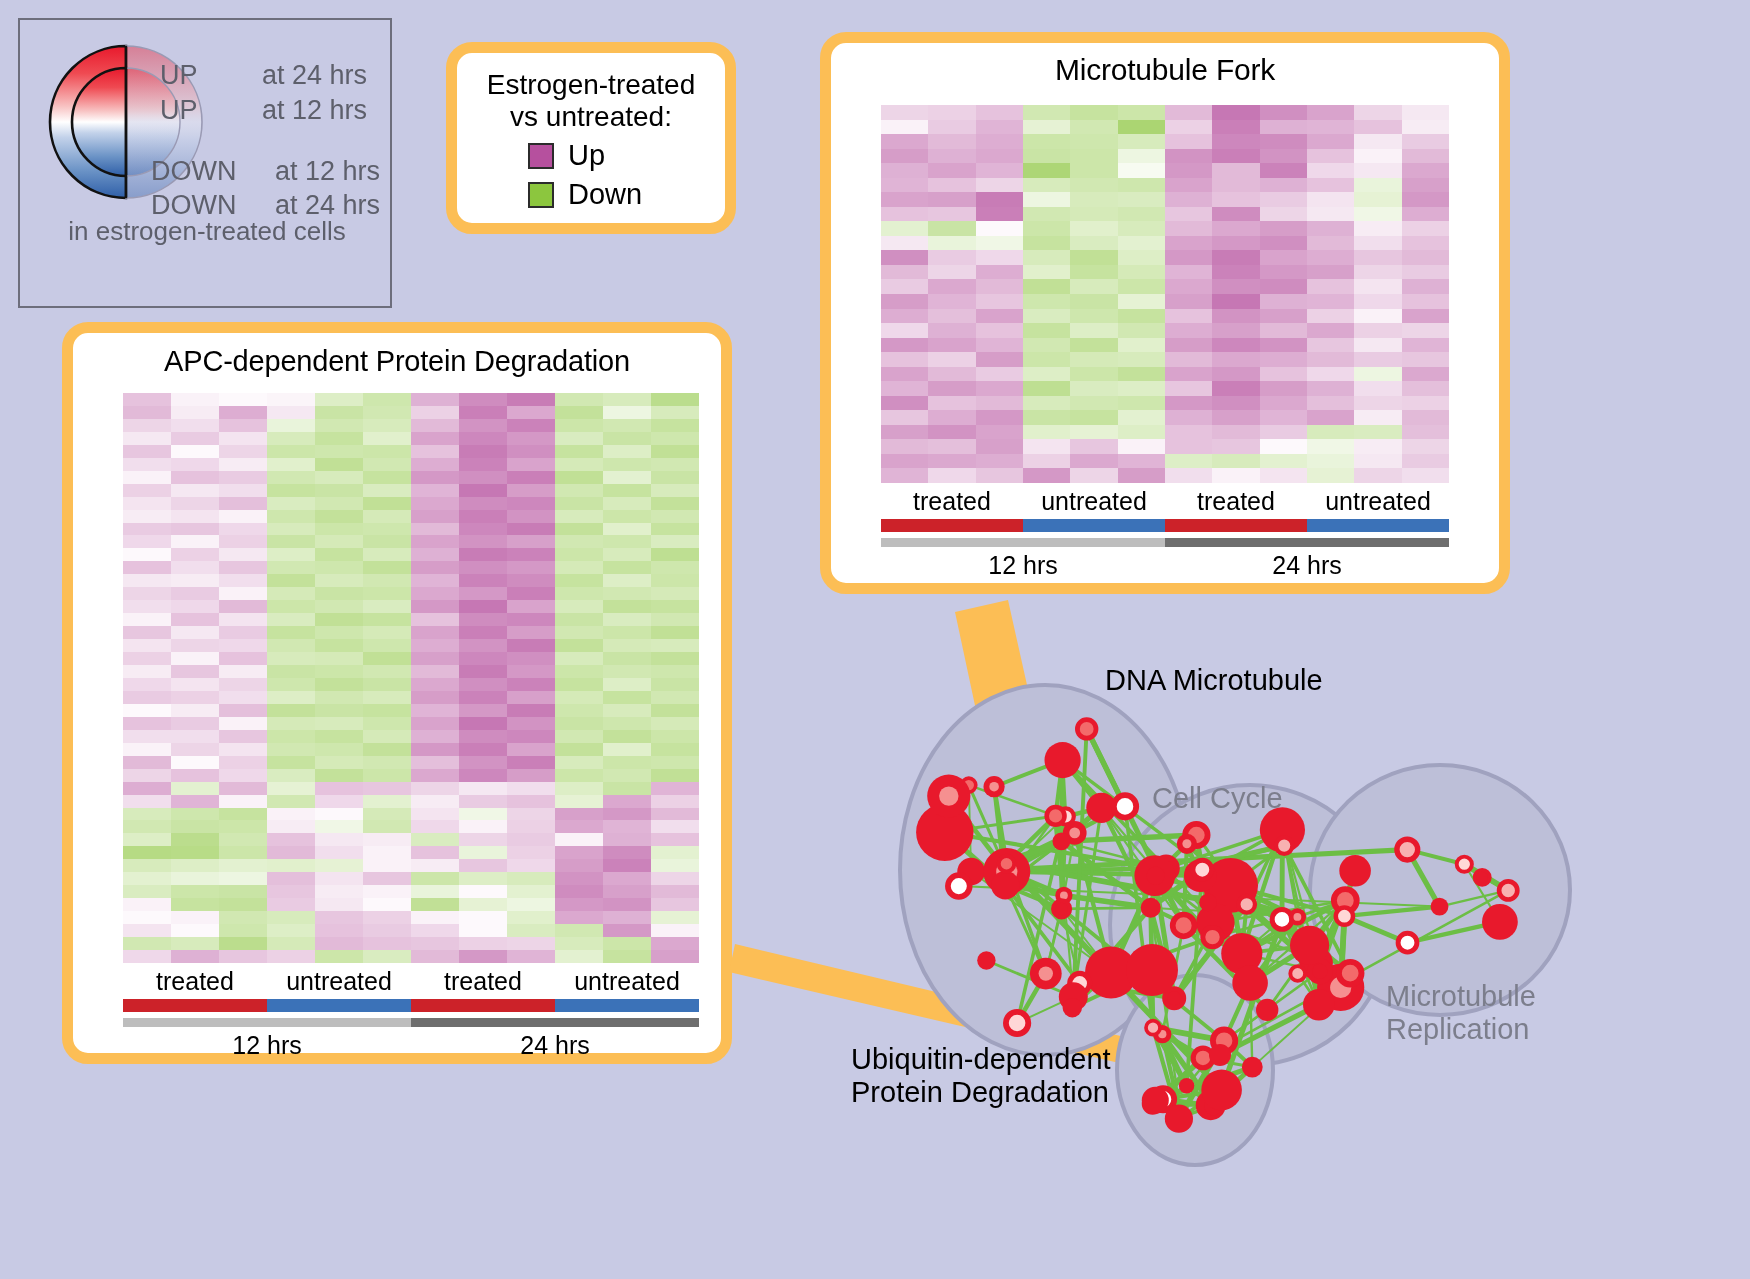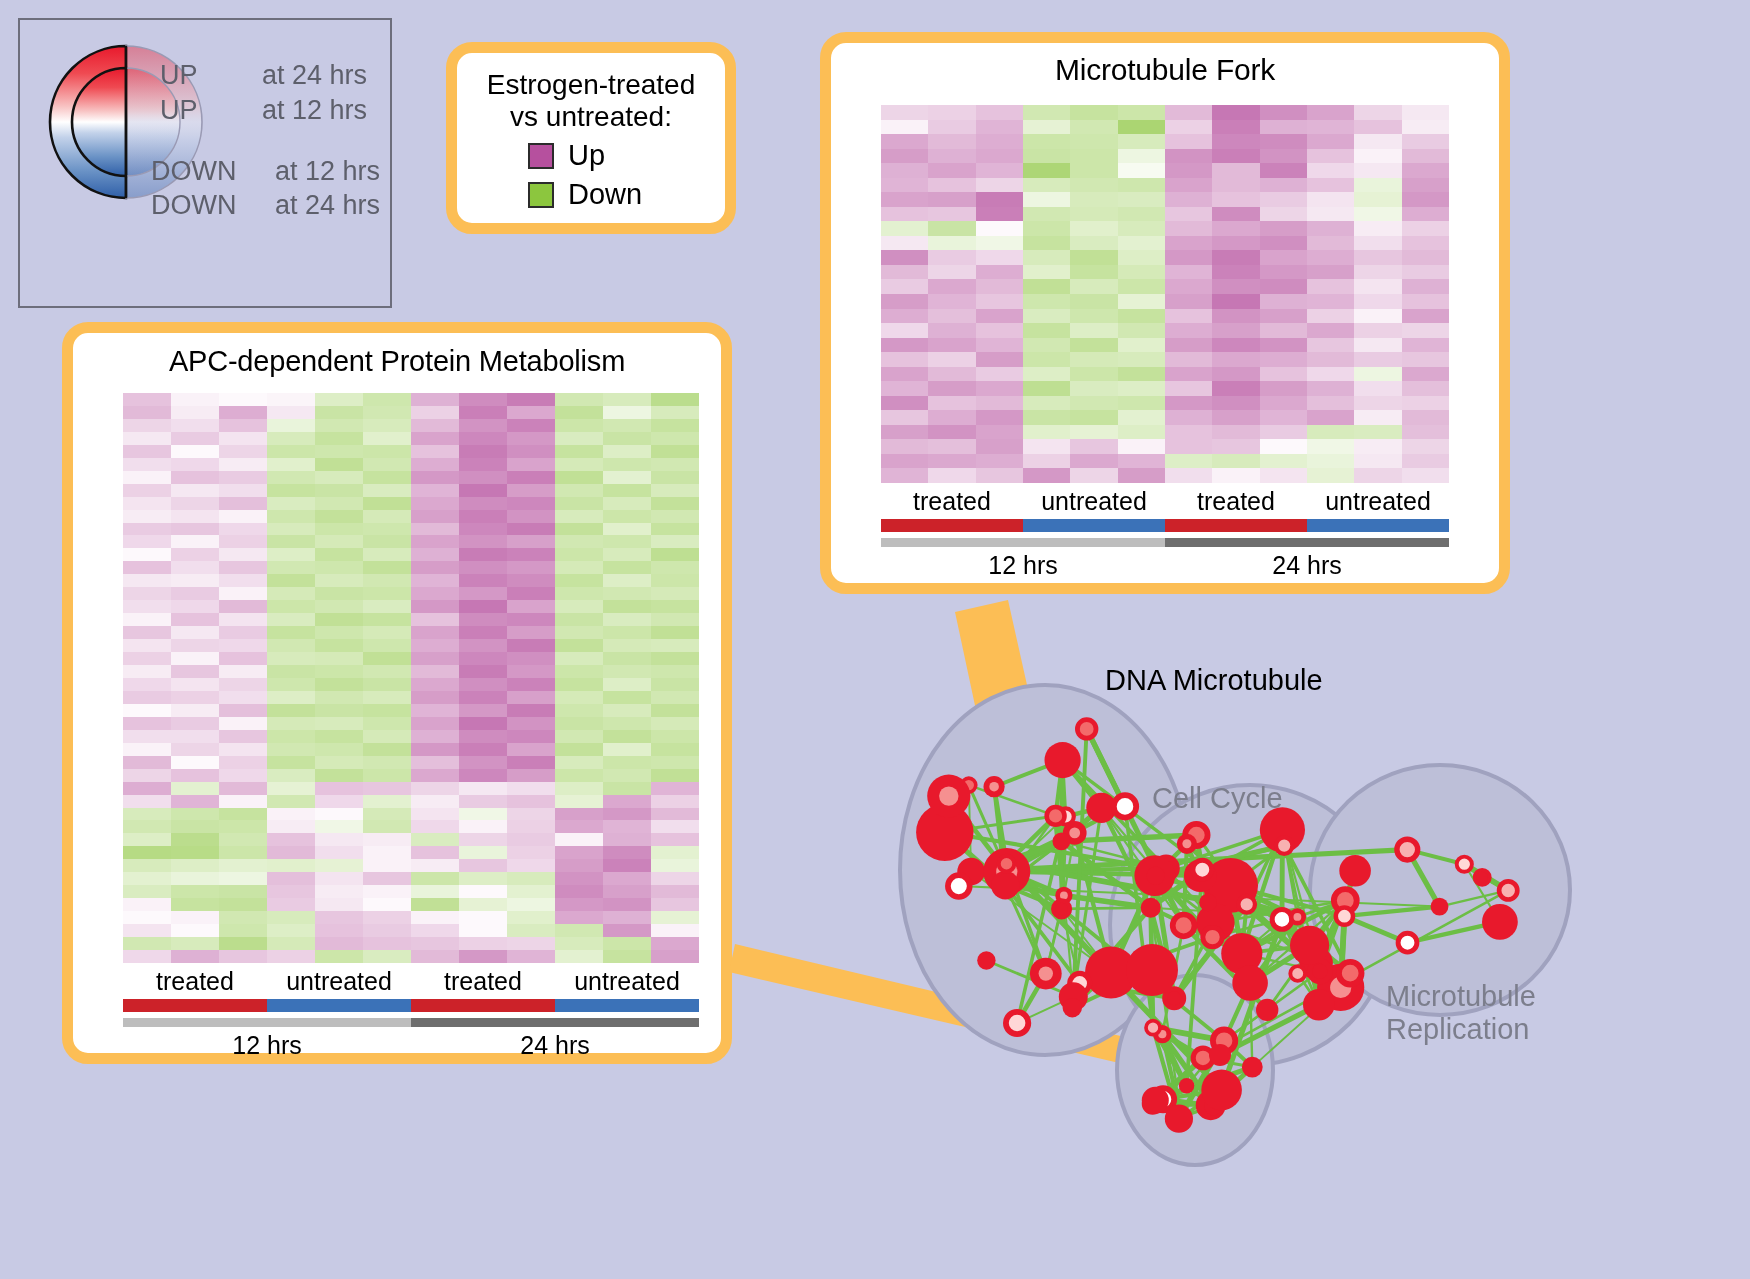--- a/index.html
+++ b/index.html
@@ -127,20 +127,21 @@
     </div>
 
     <div class="cbar-row" style="left:131px;top:170px;">
       <span>DOWN</span>
     </div>
     <div class="cbar-row" style="left:255px;top:170px;">
       <span>at 24 hrs</span>
     </div>
 
     <div class="cbar-sub">
+      <div>in estrogen-treated cells</div>
     </div>
   </div>
 
   <div id="key-box" class="panel">
     <div id="key-inner">
       <div id="key-title">
         <div>Estrogen-treated</div>
         <div>vs untreated:</div>
       </div>
       <div class="key-row">
@@ -487,21 +488,21 @@
       <i style="background:#bdbdbd"></i>
       <i style="background:#6e6e6e"></i>
     </div>
     <div class="time-labels" style="left:50px;top:508px;width:568px;">
       <span>12 hrs</span>
       <span>24 hrs</span>
     </div>
   </div>
 
   <div id="apc-panel" class="panel">
-    <div class="panel-title">APC-dependent Protein Metabolism</div>
+    <div class="panel-title">APC-dependent Protein Degradation</div>
     <div class="hm" id="hm-apc" style="left: 50px; top: 60px; width: 576px; height: 570px; grid-template-columns: repeat(12, 1fr); grid-template-rows: repeat(44, 1fr);">
         <div style="background:rgb(230,194,221)"></div>
         <div style="background:rgb(250,242,248)"></div>
         <div style="background:rgb(253,249,252)"></div>
         <div style="background:rgb(251,245,249)"></div>
         <div style="background:rgb(221,238,198)"></div>
         <div style="background:rgb(206,231,173)"></div>
         <div style="background:rgb(222,177,212)"></div>
         <div style="background:rgb(207,140,191)"></div>
         <div style="background:rgb(200,124,182)"></div>
@@ -1401,14 +1402,16 @@
         <circle cx="424.1" cy="440.7" r="11.2" fill="#f36a6a" stroke="#e8192c" stroke-width="5.8"></circle>
         <circle cx="352.0" cy="370.0" r="26.0" fill="#e8192c"></circle>
         <circle cx="420.0" cy="455.0" r="11.0" fill="#e8192c"></circle>
       </g>
   </svg>
 
   <div class="net-label" id="lbl-dna">DNA Microtubule</div>
   <div class="net-label" id="lbl-cc">Cell Cycle</div>
   <div class="net-label" id="lbl-mt">Microtubule
 Replication</div>
+  <div class="net-label" id="lbl-ub">Ubiquitin-dependent
+Protein Degradation</div>
 
 </div>
 
 </body></html>

